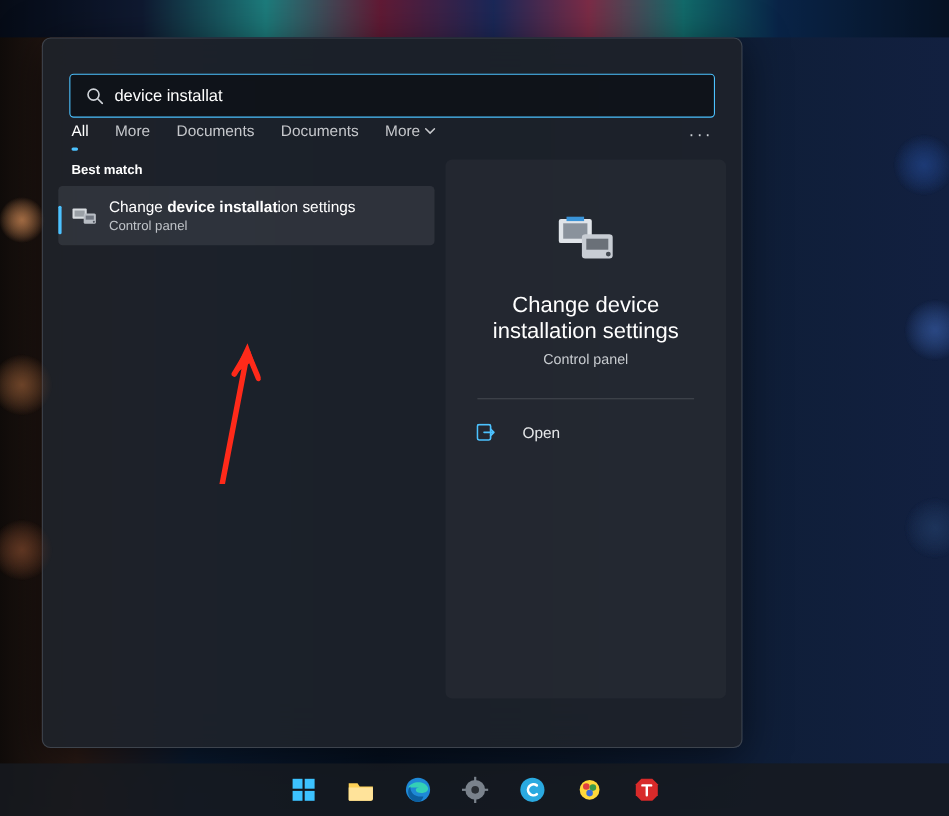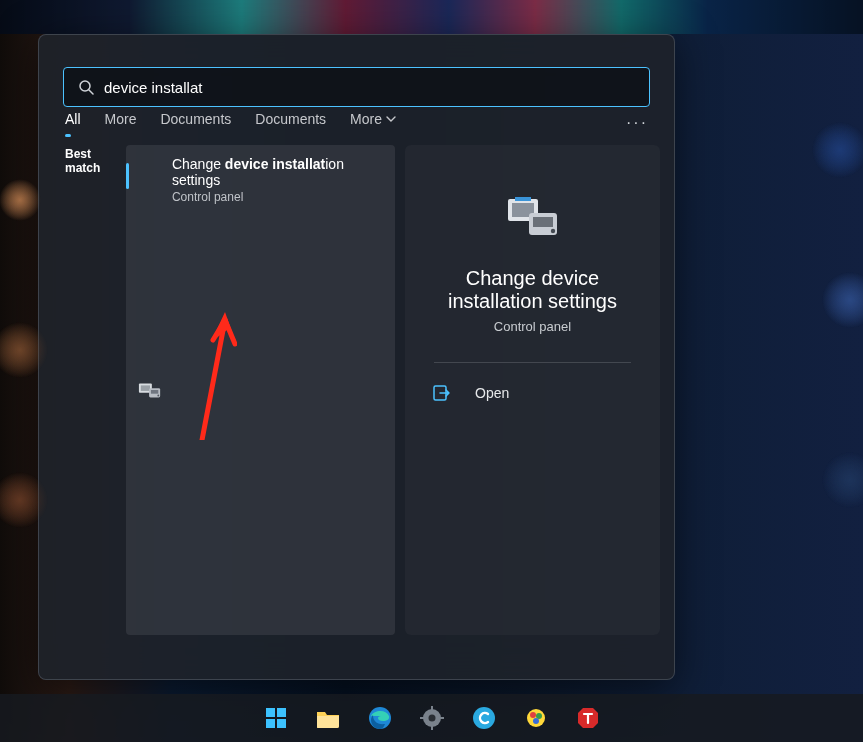--- a/index.html
+++ b/index.html
@@ -96,21 +96,21 @@
   .tabs .spacer { flex:1; }
   .ellipsis { color:#cfd3d8; font-size:16px; letter-spacing:2px; cursor:pointer; }
 
   .content {
     display:flex;
     padding: 10px 14px 14px 14px;
     gap: 10px;
     height: calc(100% - 130px);
   }
 
-  .left-col { flex: 0 0 342px; display:flex; }
+  .left-col { flex: 0 0 342px; display:flex; flex-direction:column; }
   .section-title {
     font-size:12px;
     font-weight:600;
     color:#fff;
     margin: 2px 0 8px 12px;
   }
 
   .result-item {
     position:relative;
     background: rgba(62, 66, 74, 0.55);

